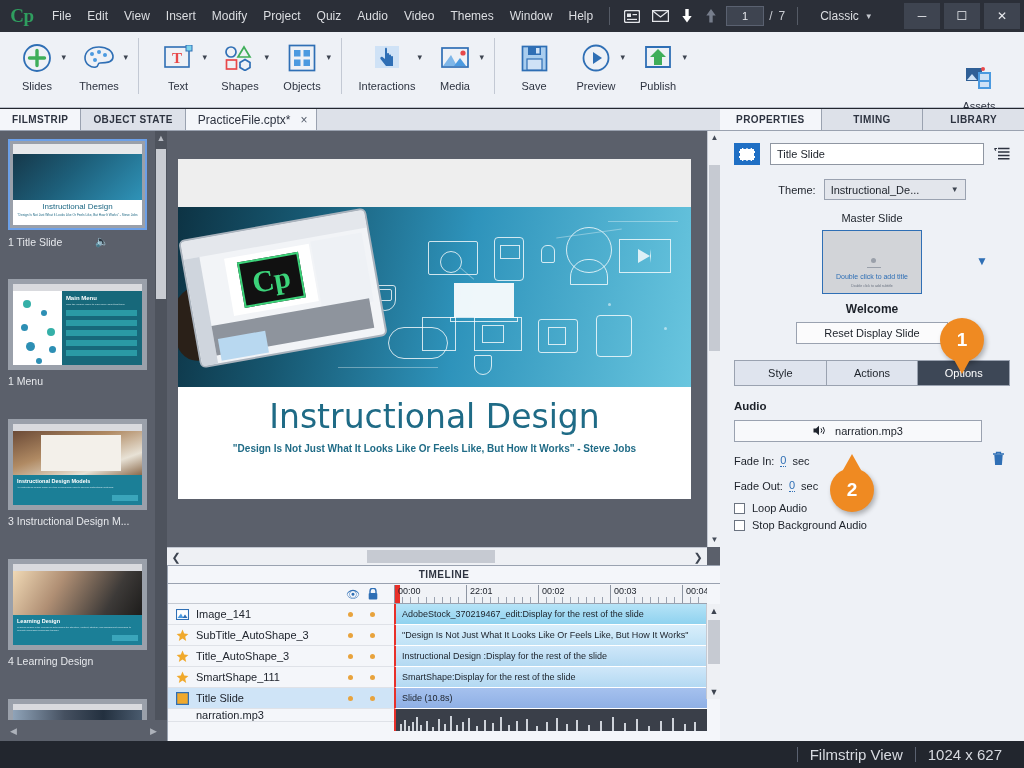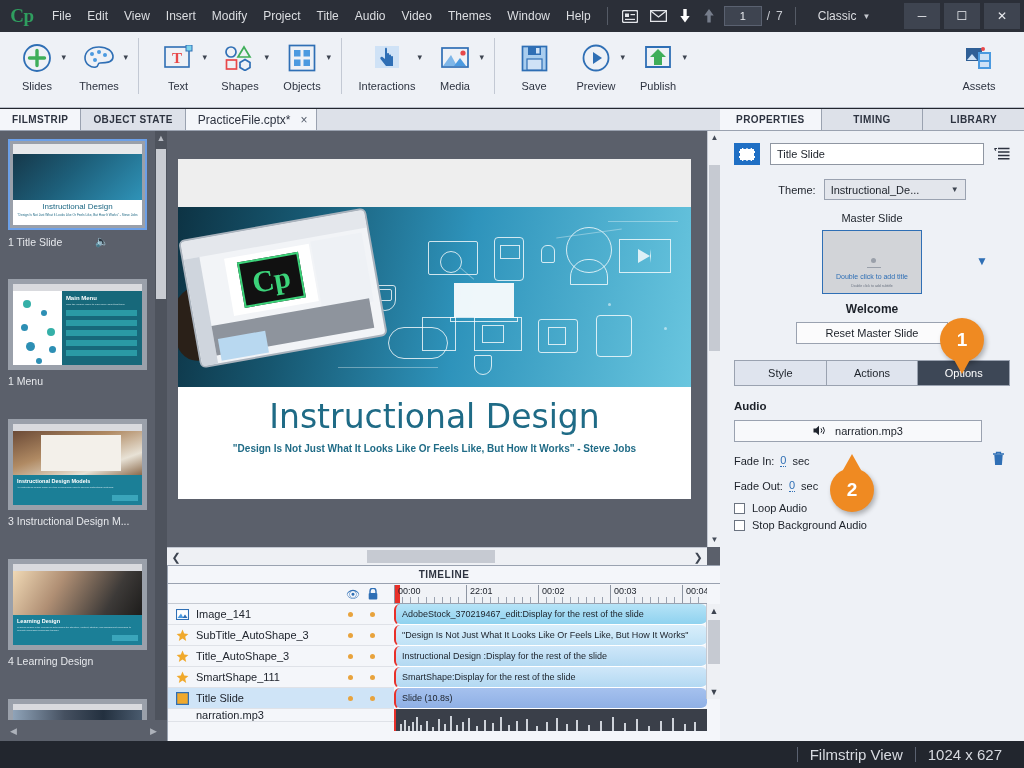--- a/index.html
+++ b/index.html
@@ -219,21 +219,20 @@
   .ruler-playhead { position:absolute; left:0; top:0; width:6px; height:19px; background:#e8302a; }
   .ruler-tick { position:absolute; top:0; width:1px; height:19px; background:#8d95a2; }
   .ruler-minor { position:absolute; top:12px; width:1px; height:7px; background:#9aa2b0; }
   .ruler-lbl { position:absolute; top:1px; font-size:9px; color:#20252e; }
 
   .tl-bars { position:absolute; left:226px; top:38px; width:313px; overflow:hidden; }
   .tl-bar {
     height:21px; border-bottom:1px solid #fff; font-size:9px; color:#1c2129;
     display:flex; align-items:center; padding-left:6px; white-space:nowrap; overflow:hidden;
     border-left:2px solid #e8302a;
-    border-radius:6px;
   }
   .tl-bar.c1 { background: linear-gradient(180deg,#b6e3f7,#8fd2ef); }
   .tl-bar.c2 { background: linear-gradient(180deg,#d9eefb,#bfe2f6); }
   .tl-bar.c3 { background: linear-gradient(180deg,#cfe7f9,#b3d9f2); }
   .tl-bar.c4 { background: linear-gradient(180deg,#cfe7f9,#b3d9f2); }
   .tl-bar.slide { background: linear-gradient(180deg,#a5c1ee,#8fb0e5); }
   .tl-wave { height:22px; background:#3a3f49; position:relative; overflow:hidden; border-left:2px solid #e8302a; }
   .wbar { position:absolute; bottom:0; width:2px; background:#cfd3da; }
 
   .tl-vscroll { position:absolute; right:0; top:38px; width:14px; height:95px; background:#eef0f4; border-left:1px solid #c6cad2;}
@@ -342,21 +341,21 @@
 <div class="app">
 
   <div class="menubar">
     <div class="cp-logo">Cp</div>
     <div class="menu-item">File</div>
     <div class="menu-item">Edit</div>
     <div class="menu-item">View</div>
     <div class="menu-item">Insert</div>
     <div class="menu-item">Modify</div>
     <div class="menu-item">Project</div>
-    <div class="menu-item">Title</div>
+    <div class="menu-item">Quiz</div>
     <div class="menu-item">Audio</div>
     <div class="menu-item">Video</div>
     <div class="menu-item">Themes</div>
     <div class="menu-item">Window</div>
     <div class="menu-item">Help</div>
 
     <div class="mb-sep"></div>
 
     <div class="mb-icon">
       <svg width="16" height="13" viewBox="0 0 16 13">
@@ -525,21 +524,21 @@
             <path d="M2 2 H26 V22 H2 Z" fill="none" stroke="#2f6fb5" stroke-width="1.8"></path>
             <path d="M10 20 V12 H6 L14 4 L22 12 H18 V20 Z" fill="#3fae5a"></path>
           </svg>
       </span>
       <span class="rb-caret">▾</span>
       <span class="rb-lbl">Publish</span>
     </div>
 
     <div class="rb-spacer"></div>
 
-    <div class="rb-btn" style="margin-right:14px;">
+    <div class="rb-btn" style="margin-right:14px;margin-top:20px;">
       <span class="rb-ico">
         <svg width="28" height="26" viewBox="0 0 28 26">
             <rect x="1" y="3" width="16" height="13" fill="#2f5f96"></rect>
             <path d="M2 15 L7 9 L12 15 Z" fill="#cfe2f6"></path>
             <rect x="13" y="7" width="13" height="17" fill="#4b9ae0"></rect>
             <rect x="15" y="9" width="9" height="6" fill="#cfe2f6"></rect>
             <rect x="15" y="17" width="9" height="5" fill="#cfe2f6"></rect>
             <circle cx="18" cy="4" r="2" fill="#e8484a"></circle>
           </svg>
       </span>
@@ -996,21 +995,21 @@
     <div class="master-wrap">
       <div class="master-thumb">
         <div class="mt-dot"></div>
           <div class="mt-line"></div>
         <div class="mt-t1">Double click to add title</div>
         <div class="mt-t2">Double click to add subtitle</div>
       </div>
       <div class="master-caret">▼</div>
     </div>
     <div class="welcome">Welcome</div>
-    <div class="reset-btn">Reset Master Slide</div>
+    <div class="reset-btn">Reset Display Slide</div>
 
     <div class="seg">
       <div class="seg-item">Style</div>
       <div class="seg-item">Actions</div>
       <div class="seg-item active">Options</div>
     </div>
 
     <div class="audio-hdr">Audio</div>
     <div class="audio-field">
       <span>

